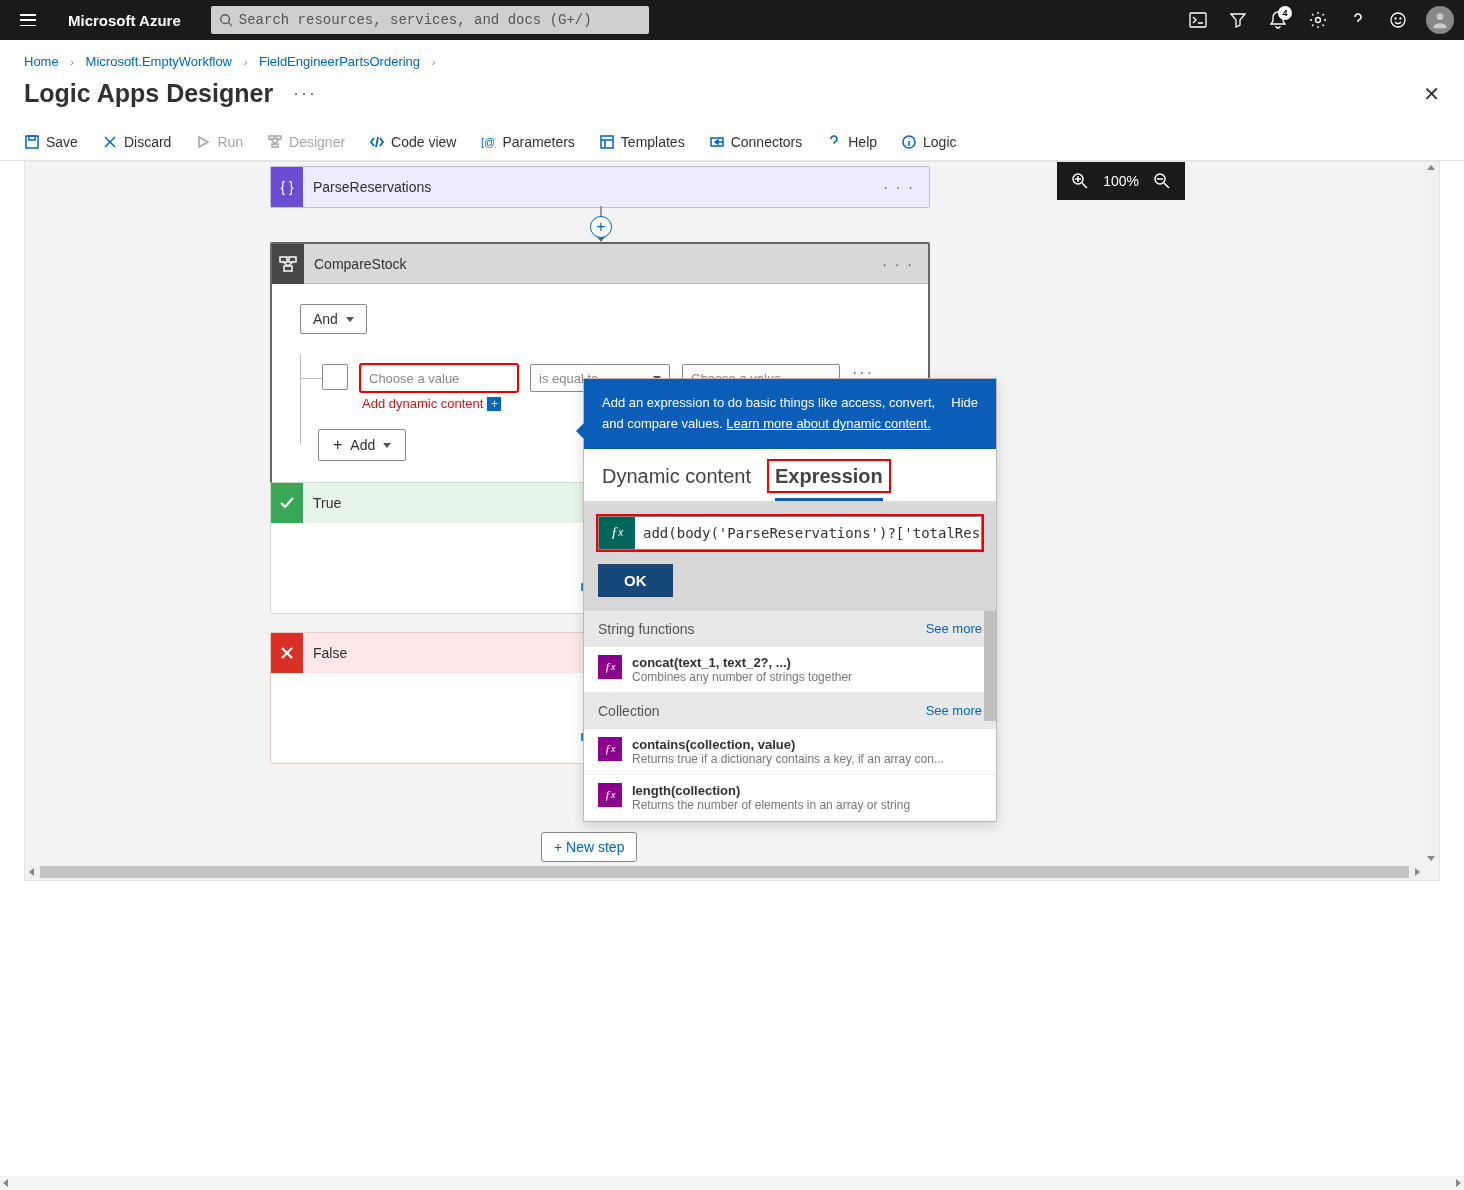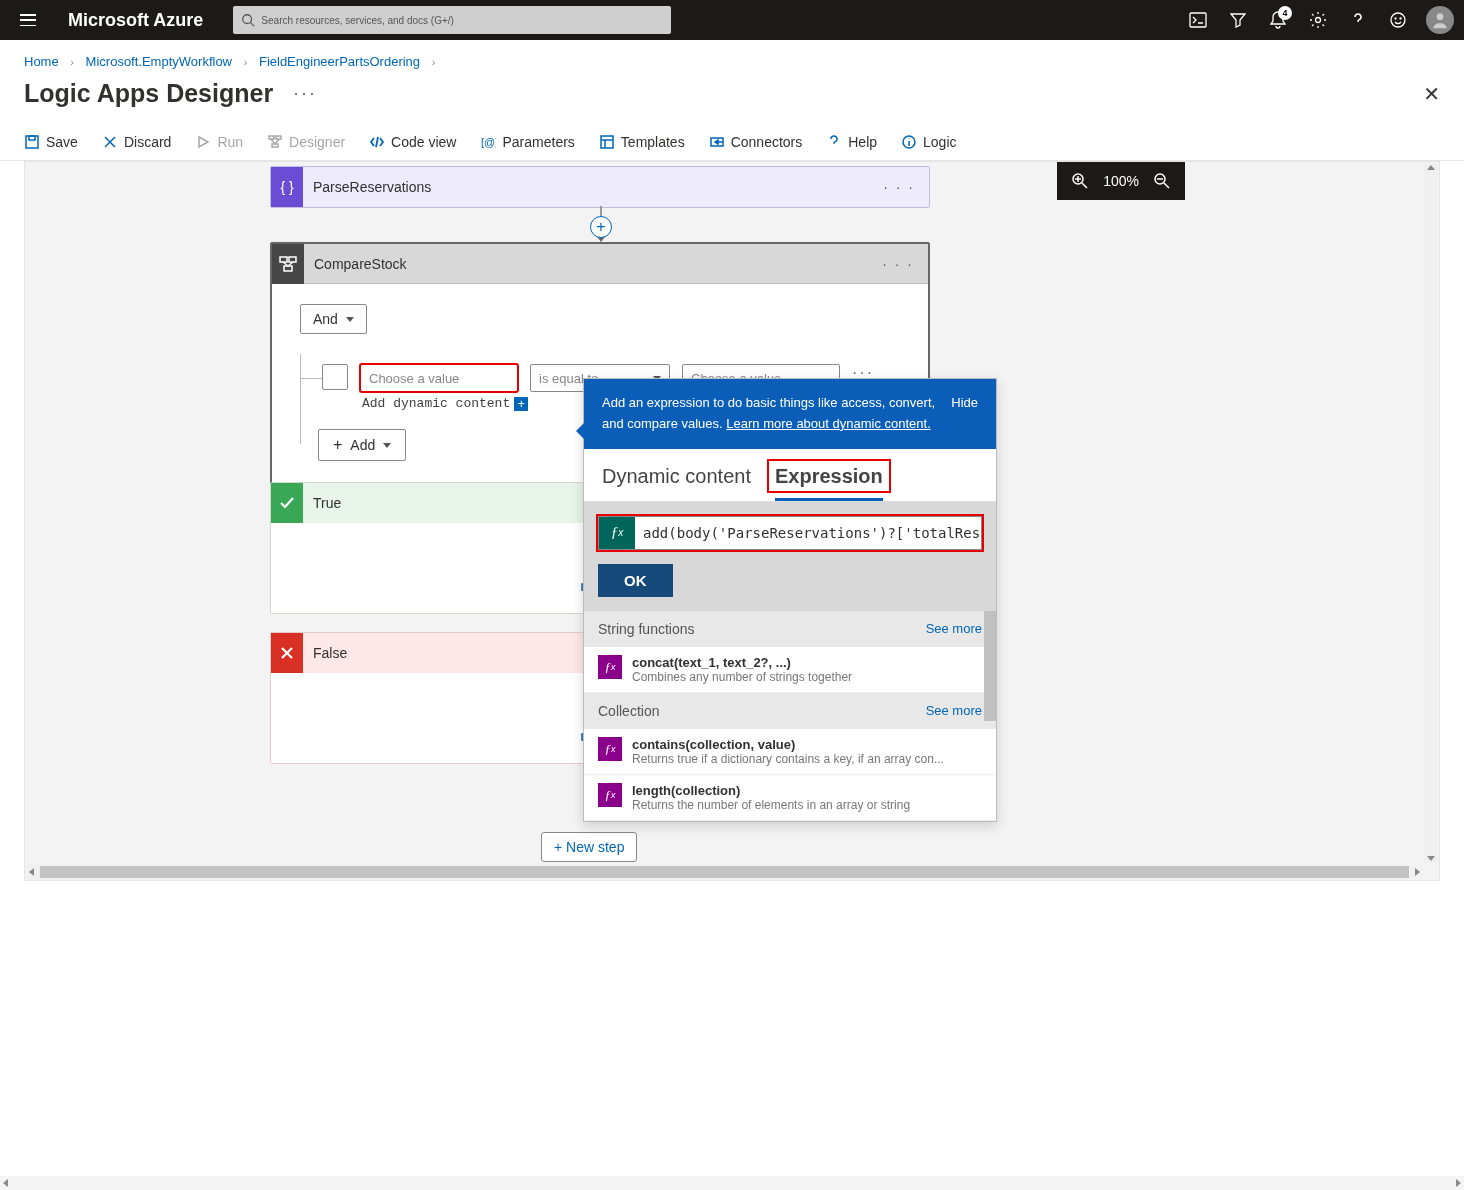--- a/index.html
+++ b/index.html
@@ -3,24 +3,24 @@
 <meta charset="utf-8">
 <style>
   * { box-sizing: border-box; margin: 0; padding: 0; font-family: "Segoe UI", Arial, sans-serif; }
   body { background: #fff; color: #323130; font-size: 13px; overflow: hidden; }
   
   
   .topbar { background: #1b1a19; height: 40px; display: flex; align-items: center; padding: 0 8px; color: #fff; }
   .hamburger { width: 40px; height: 40px; display:flex; align-items:center; justify-content:center; cursor:pointer; }
   .hamburger-bars { width:16px; height:12px; display:flex; flex-direction:column; justify-content:space-between; }
   .hamburger-bars span { height:1.5px; background:#fff; }
-  .brand { font-weight:600; font-size:18px; margin-left: 20px; margin-right: 30px; }
+  .brand { font-weight:600; font-size:15px; margin-left: 20px; margin-right: 30px; }
   .searchbox { flex: 0 0 438px; background:#cfcfcf; height:28px; border-radius:2px; display:flex; align-items:center; padding:0 8px; color:#444; }
   .searchbox svg { margin-right:6px; }
-  .searchbox span { font-size:10px; color:#555; }
+  .searchbox span { font-size:14px; color:#555;font-family:Liberation Mono, monospace; }
   .topbar-right { margin-left:auto; display:flex; align-items:center; gap:0; }
   .top-icon { width:40px; height:40px; display:flex; align-items:center; justify-content:center; cursor:pointer; position:relative; }
   .top-icon svg { stroke:#fff; }
   .badge { position:absolute; top:6px; right:6px; background:#fff; color:#000; border-radius:50%; width:14px; height:14px; font-size:9px; display:flex; align-items:center; justify-content:center; font-weight:600; }
   .avatar { width:28px; height:28px; border-radius:50%; background:#888; display:flex; align-items:center; justify-content:center; margin-left:8px; margin-right:2px; }
   .avatar svg { fill:#ccc; }
 
   
   .breadcrumb { padding:14px 24px 0; font-size:13px; }
   .breadcrumb a { color:#0066b8; text-decoration:none; }
@@ -71,21 +71,21 @@
   .and-pill { display:inline-flex; align-items:center; gap:8px; border:1px solid #888; border-radius:2px; padding:6px 12px; font-size:14px; cursor:pointer; }
   .chev-down { width:0;height:0;border-left:4px solid transparent;border-right:4px solid transparent;border-top:5px solid #555; display:inline-block;}
   .cond-row { display:flex; align-items:flex-start; gap:12px; margin-top:30px; position:relative; }
   .tree-line-v { position:absolute; left:-22px; top:-10px; width:1px; height:90px; background:#bbb; }
   .tree-line-h { position:absolute; left:-22px; top:14px; width:22px; height:1px; background:#bbb; }
   .cond-check { width:26px; height:26px; border:1px solid #888; border-radius:2px; }
   .cond-input { width:158px; height:28px; border:1px solid #888; border-radius:2px; padding:0 8px; color:#888; font-size:13px; display:flex; align-items:center; }
   .cond-input.highlight { outline:2px solid #e60000; outline-offset:-1px; }
   .cond-3dots { color:#666; letter-spacing:2px; cursor:pointer; font-size:16px; }
   .cond-link-row { margin-left:40px; margin-top:4px; font-size:13px; display:flex; align-items:center; gap:4px;}
-  .cond-link { color:#404040; text-decoration:none;font-family:Liberation Mono, monospace; }
+  .cond-link { color:#b91c1c; text-decoration:none; }
   .mini-plus { width:14px; height:14px; background:#0066b8; color:#fff; display:inline-flex; align-items:center; justify-content:center; font-size:12px;}
   .add-btn { margin-top:18px; margin-left:18px; display:inline-flex; align-items:center; gap:8px; border:1px solid #888; border-radius:2px; padding:6px 14px; font-size:14px; cursor:pointer; }
 
   
   .true-card { left:245px; top:320px; width:660px; border:1px solid #cfd8cf; background:#fff; }
   .true-card .card-header { background:#e6f4ea; }
   .true-card .card-icon { background:#3aa757; color:#fff; }
   .true-body { height:90px; display:flex; align-items:flex-end; justify-content:center; padding-bottom:12px; }
 
   

